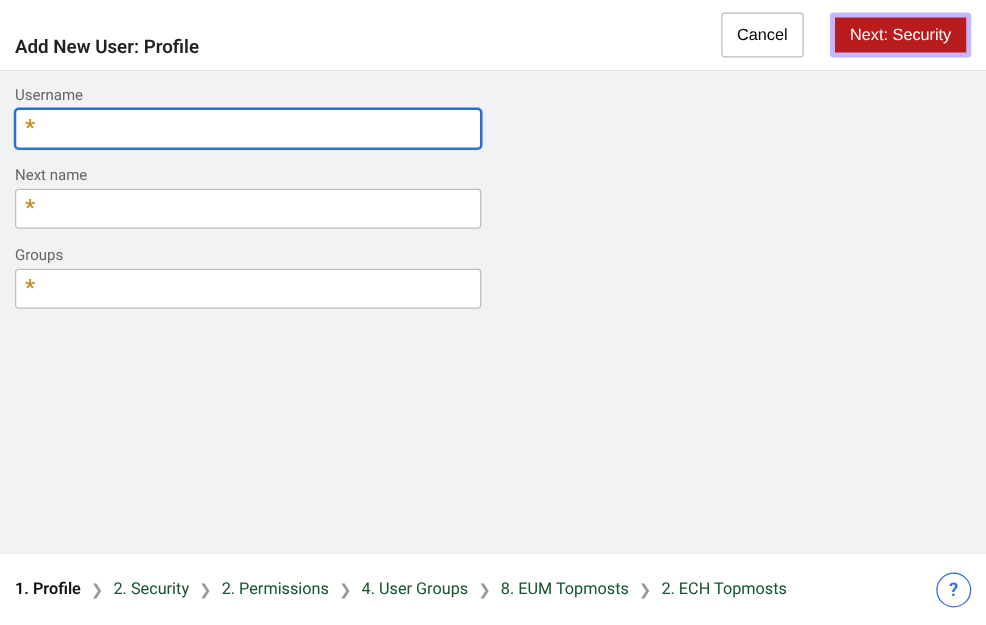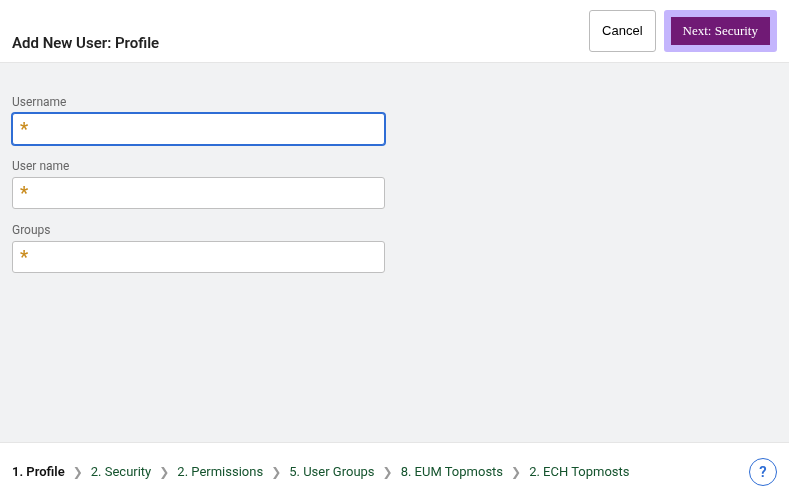--- a/index.html
+++ b/index.html
@@ -20,40 +20,39 @@
     padding: 10px 12px 10px 12px;
     border-bottom: 1px solid #e5e5e5;
   }
   .header-title {
     font-size: 15px;
     font-weight: 600;
     color: #222;
   }
   .header-actions {
     display: flex;
-    gap: 8px;
+    gap: 21px;
   }
   .btn {
     font-size: 13px;
     padding: 6px 12px;
     border-radius: 3px;
     border: 1px solid #bbb;
     background: #fff;
     cursor: pointer;
     line-height: 1.2;
   }
   .btn-primary {
-    background: #701a75;
+    background: #b91c1c;
     color: #fff;
-    border: 7px solid #c4b5fd;
-    font-family: Liberation Serif, serif;
+    border: 4px solid #c4b5fd;
   }
   .content {
     background: #f1f2f3;
-    padding: 32px 12px 16px 12px;
+    padding: 12px 12px 16px 12px;
     height: 396px;
   }
   .field-group {
     margin-bottom: 14px;
   }
   .field-label {
     font-size: 12px;
     color: #666;
     margin-bottom: 4px;
     display: block;
@@ -149,21 +148,21 @@
 
   <div class="field-group">
     <label class="field-label">Username</label>
     <div class="input-wrap focused">
       <span class="req">*</span>
       <input type="text" value="" style="">
     </div>
   </div>
 
   <div class="field-group">
-    <label class="field-label">User name</label>
+    <label class="field-label">Next name</label>
     <div class="input-wrap">
       <span class="req">*</span>
       <input type="text" value="" style="">
     </div>
   </div>
 
   <div class="field-group">
     <label class="field-label">Groups</label>
     <div class="input-wrap">
       <span class="req">*</span>
@@ -174,20 +173,20 @@
 </div>
 
 <div class="footer">
   <div class="steps">
     <span class="step active">1. Profile</span>
     <span class="chev">❯</span>
     <span class="step">2. Security</span>
     <span class="chev">❯</span>
     <span class="step">2. Permissions</span>
     <span class="chev">❯</span>
-    <span class="step">5. User Groups</span>
+    <span class="step">4. User Groups</span>
     <span class="chev">❯</span>
     <span class="step">8. EUM Topmosts</span>
     <span class="chev">❯</span>
     <span class="step">2. ECH Topmosts</span>
   </div>
   <div class="help">?</div>
 </div>
 
 </body></html>

